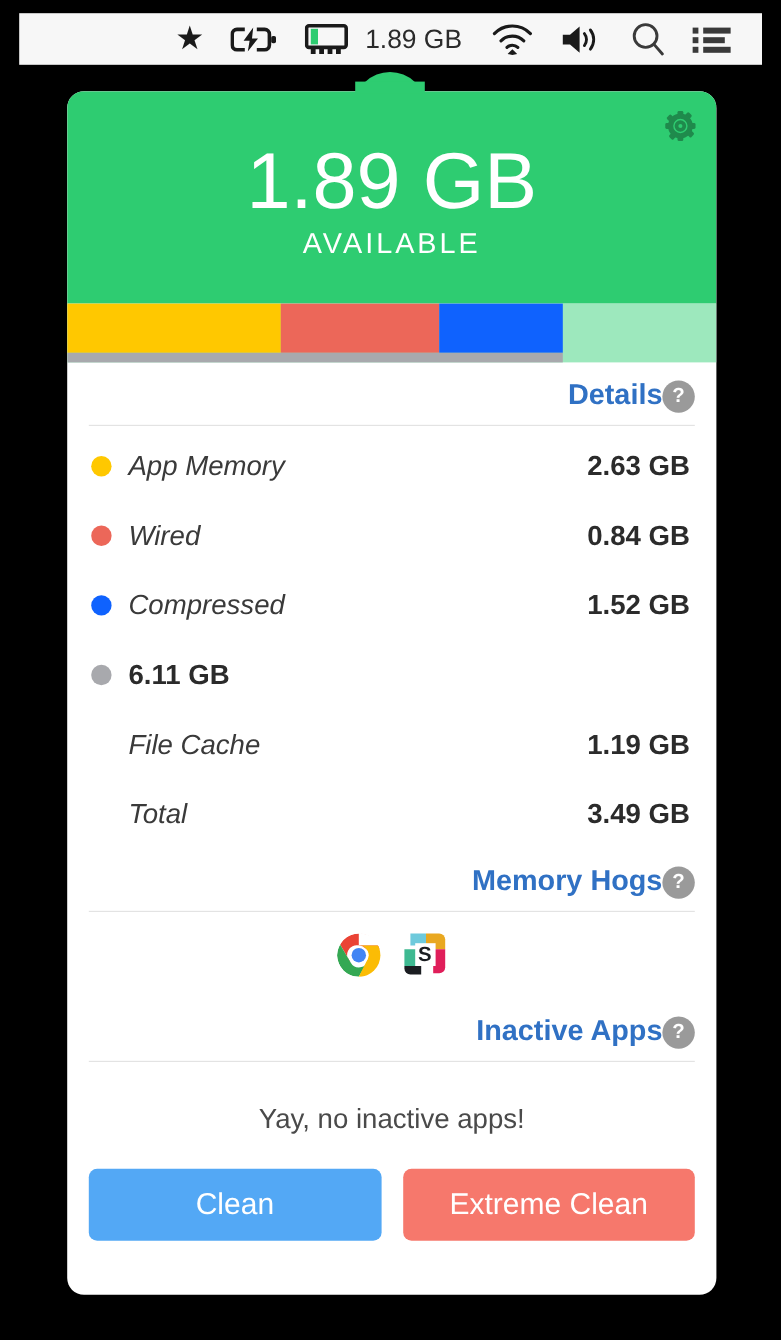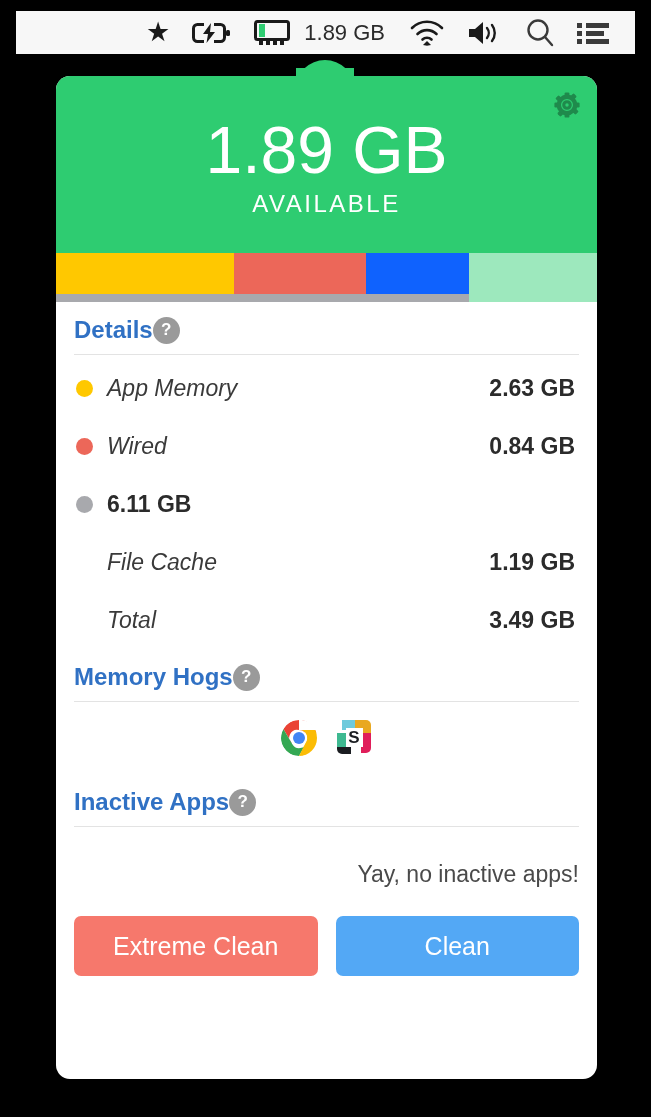--- a/index.html
+++ b/index.html
@@ -139,21 +139,21 @@
     height: 8px;
     background: #a8a9ad;
   }
 
   
   .body { padding: 0 18px; }
 
   .sec-head {
     display: flex;
     align-items: center;
-    justify-content: flex-start;
+    justify-content: flex-end;
     padding: 14px 0 10px 0;
   }
   .sec-title {
     font-size: 24px;
     font-weight: bold;
     color: #3071c4;
   }
   .help {
     width: 27px; height: 27px;
     border-radius: 50%;
@@ -207,21 +207,21 @@
     gap: 18px;
     height: 72px;
   }
   .appicon {
     width: 38px;
     height: 38px;
     cursor: pointer;
   }
 
   .empty-msg {
-    text-align: right;
+    text-align: center;
     font-size: 23px;
     color: #4a4a4a;
     padding: 34px 0 26px 0;
   }
 
   .actions {
     display: flex;
     gap: 18px;
     padding: 2px 0 20px 0;
   }
@@ -354,20 +354,25 @@
       <div class="rows" id="details-rows">
           <div class="row">
             <span class="dot" style="background: rgb(255, 200, 0);"></span>
             <span class="row-label">App Memory</span>
             <span class="row-value">2.63 GB</span>
           </div>
           <div class="row">
             <span class="dot" style="background: rgb(236, 103, 89);"></span>
             <span class="row-label">Wired</span>
             <span class="row-value">0.84 GB</span>
+          </div>
+          <div class="row">
+            <span class="dot" style="background: rgb(15, 98, 254);"></span>
+            <span class="row-label">Compressed</span>
+            <span class="row-value">1.52 GB</span>
           </div>
           <div class="row">
             <span class="dot" style="background: rgb(168, 169, 173);"></span>
             <span class="row-value">6.11 GB</span>
           </div>
           <div class="row">
             <span class="dot none"></span>
             <span class="row-label">File Cache</span>
             <span class="row-value">1.19 GB</span>
           </div>
@@ -415,19 +420,19 @@
       </div>
 
       <div class="sec-head">
         <div class="sec-title">Inactive Apps</div>
         <div class="help">?</div>
       </div>
       <div class="divider"></div>
       <div class="empty-msg">Yay, no inactive apps!</div>
 
       <div class="actions">
+        <button class="btn btn-clean" style="background: rgb(83, 168, 245);">Clean</button>
         <button class="btn btn-extreme" style="background: rgb(246, 120, 108);">Extreme Clean</button>
-        <button class="btn btn-clean" style="background: rgb(83, 168, 245);">Clean</button>
       </div>
 
     </div>
   </div>
 </div>
 
 </body></html>

